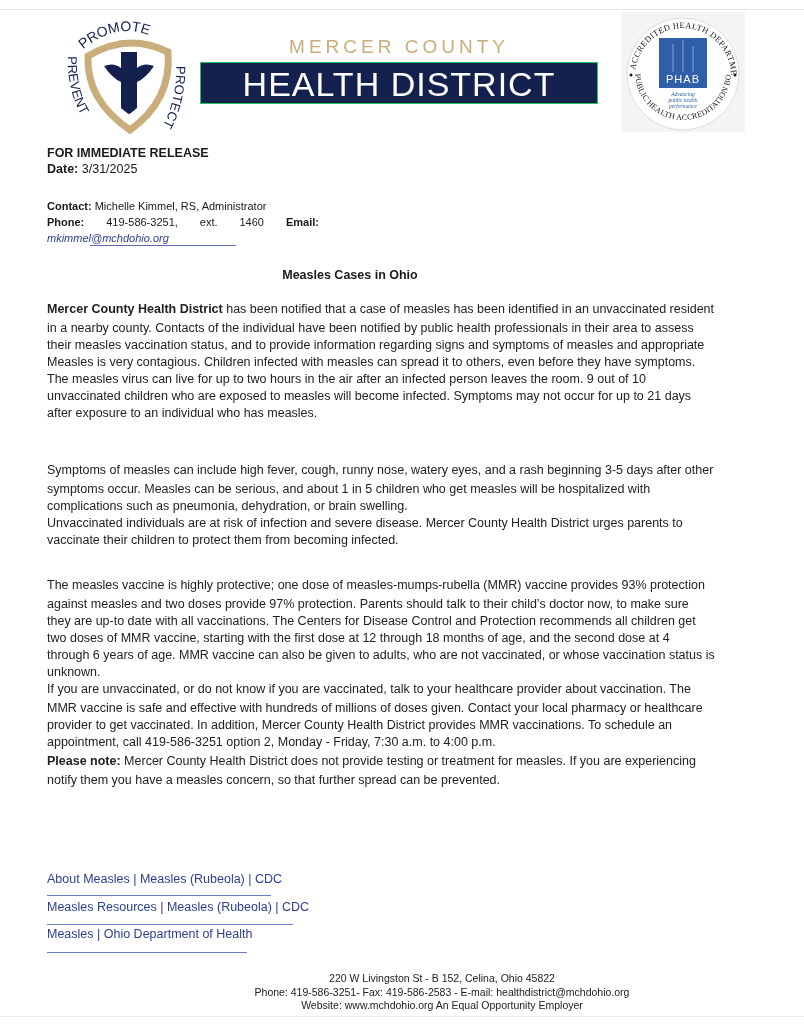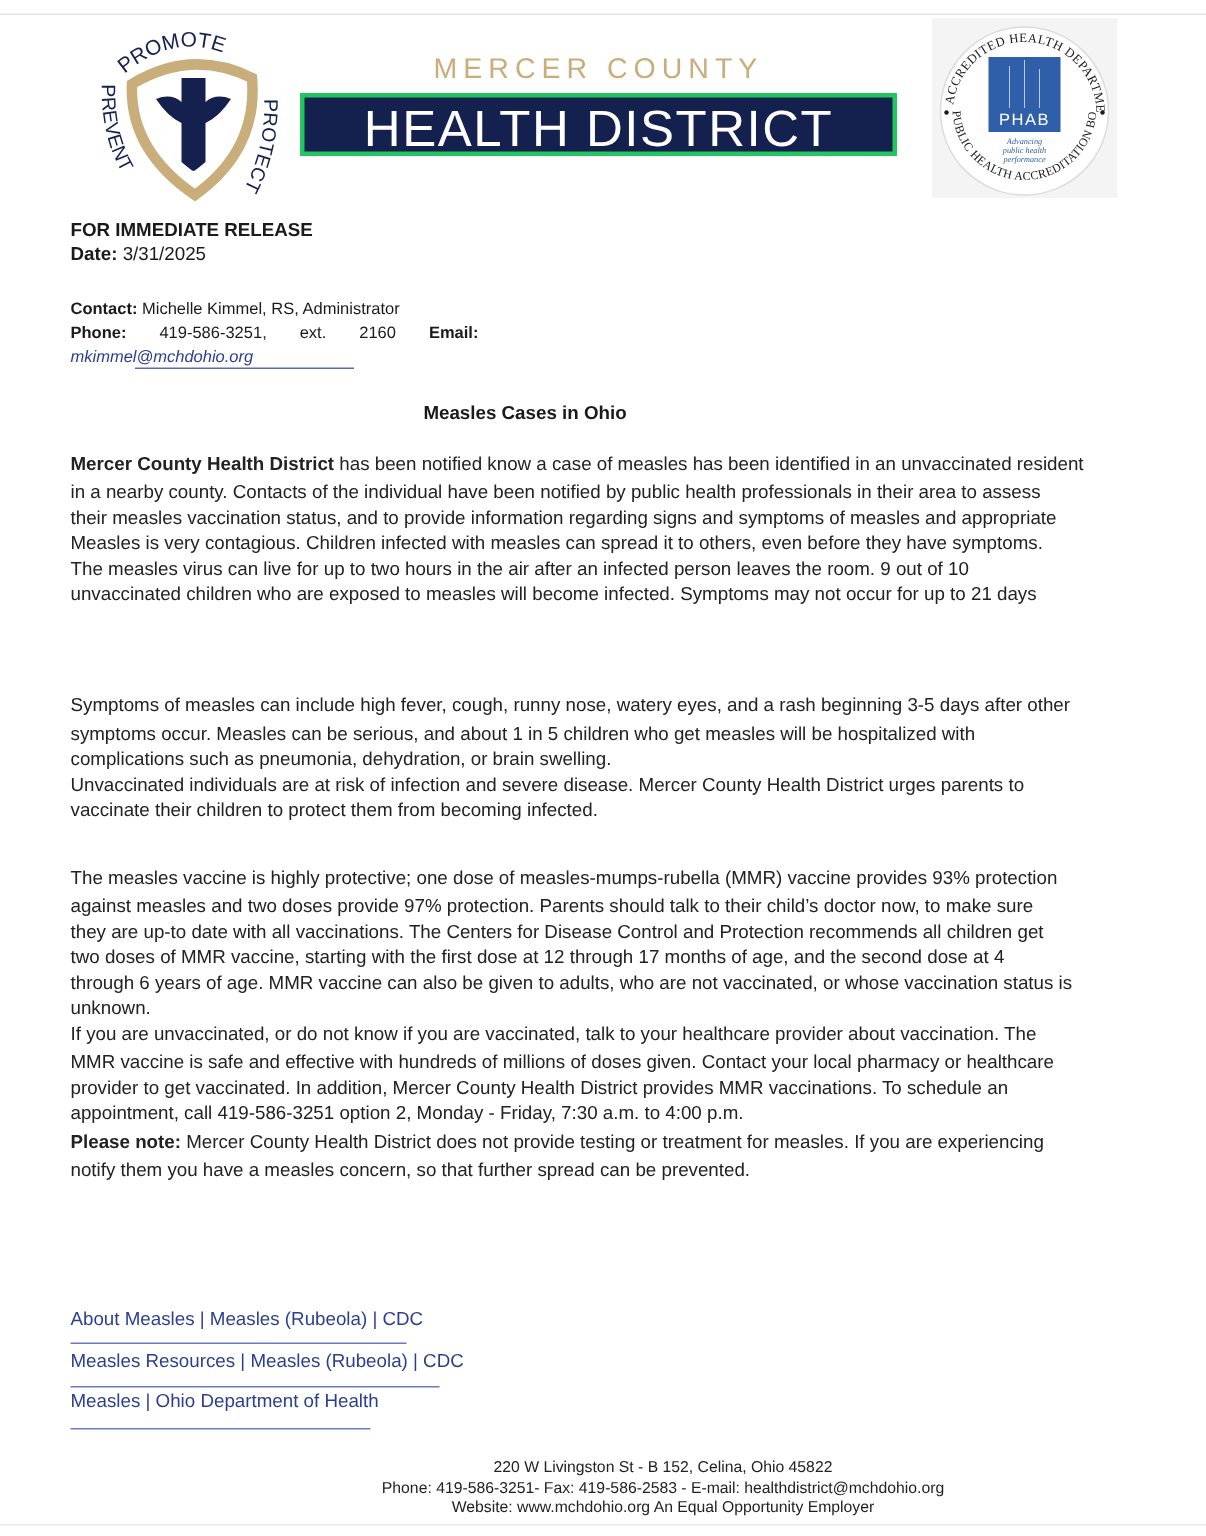--- a/index.html
+++ b/index.html
@@ -5,21 +5,21 @@
   * { box-sizing: border-box; margin: 0; padding: 0; }
   html, body { width: 804px; height: 1024px; background: #ffffff; overflow: hidden; }
   body { font-family: "Liberation Sans", sans-serif; color: #1a1a1a; position: relative; }
   .topline { position: absolute; left: 0; top: 9px; width: 804px; height: 1px; background: #e4e4e4; }
 
   
   .seal { position: absolute; left: 58px; top: 12px; width: 140px; height: 124px; }
   .brand-sub { position: absolute; left: 200px; top: 36px; width: 398px; text-align: center;
     font-size: 19px; letter-spacing: 4px; color: #c9ad7a; font-weight: normal; }
   .brand-bar { position: absolute; left: 200px; top: 62px; width: 398px; height: 42px; background: #14214f;
-    border: 3px solid #22c55e; }
+    border: 1px solid #22c55e; }
   .brand-title { display: block; text-align: center; color: #ffffff; font-size: 34px; line-height: 42px;
     letter-spacing: 1px; font-weight: normal; }
   .phab { position: absolute; left: 621px; top: 12px; width: 124px; height: 120px; }
 
   
   .rel { position: absolute; left: 47px; font-size: 12.5px; line-height: 16px; color: #1a1a1a; }
   .b { font-weight: bold; }
   .contact-line { position: absolute; left: 47px; width: 272px; font-size: 11px; line-height: 16px; }
   .justify { display: flex; justify-content: space-between; }
   .email-link { color: #2c3f8f; text-decoration: none; font-style: italic; }
@@ -105,50 +105,51 @@
 </div>
 
 <div class="contact-line" style="top:198px;">
   <span class="b">Contact:</span>
   <span>Michelle Kimmel, RS, Administrator</span>
 </div>
 <div class="contact-line justify" style="top:214px;">
   <span class="b">Phone:</span>
   <span>419-586-3251,</span>
   <span>ext.</span>
-  <span>2160</span>
+  <span>1460</span>
   <span class="b">Email:</span>
 </div>
 <a class="contact-line email-link" style="top:230px;">mkimmel@mchdohio.org</a>
 <div class="email-underline"></div>
 
 <div class="headline">Measles Cases in Ohio</div>
 
 <div class="para" style="top:301px;">
-  <span class="ln tall"><span class="b">Mercer County Health District</span><span> has been notified know a case of measles has been identified in an unvaccinated resident</span></span>
+  <span class="ln tall"><span class="b">Mercer County Health District</span><span> has been notified that a case of measles has been identified in an unvaccinated resident</span></span>
   <span class="ln">in a nearby county. Contacts of the individual have been notified by public health professionals in their area to assess</span>
   <span class="ln">their measles vaccination status, and to provide information regarding signs and symptoms of measles and appropriate</span>
   <span class="ln">Measles is very contagious. Children infected with measles can spread it to others, even before they have symptoms.</span>
   <span class="ln">The measles virus can live for up to two hours in the air after an infected person leaves the room. 9 out of 10</span>
   <span class="ln">unvaccinated children who are exposed to measles will become infected. Symptoms may not occur for up to 21 days</span>
+  <span class="ln">after exposure to an individual who has measles.</span>
 </div>
 
 <div class="para" style="top:462px;">
   <span class="ln tall">Symptoms of measles can include high fever, cough, runny nose, watery eyes, and a rash beginning 3-5 days after other</span>
   <span class="ln">symptoms occur. Measles can be serious, and about 1 in 5 children who get measles will be hospitalized with</span>
   <span class="ln">complications such as pneumonia, dehydration, or brain swelling.</span>
   <span class="ln">Unvaccinated individuals are at risk of infection and severe disease. Mercer County Health District urges parents to</span>
   <span class="ln">vaccinate their children to protect them from becoming infected.</span>
 </div>
 
 <div class="para" style="top:577px;">
   <span class="ln tall">The measles vaccine is highly protective; one dose of measles-mumps-rubella (MMR) vaccine provides 93% protection</span>
   <span class="ln">against measles and two doses provide 97% protection. Parents should talk to their child’s doctor now, to make sure</span>
   <span class="ln">they are up-to date with all vaccinations. The Centers for Disease Control and Protection recommends all children get</span>
-  <span class="ln">two doses of MMR vaccine, starting with the first dose at 12 through 17 months of age, and the second dose at 4</span>
+  <span class="ln">two doses of MMR vaccine, starting with the first dose at 12 through 18 months of age, and the second dose at 4</span>
   <span class="ln">through 6 years of age. MMR vaccine can also be given to adults, who are not vaccinated, or whose vaccination status is</span>
   <span class="ln">unknown.</span>
   <span class="ln tall">If you are unvaccinated, or do not know if you are vaccinated, talk to your healthcare provider about vaccination. The</span>
   <span class="ln">MMR vaccine is safe and effective with hundreds of millions of doses given. Contact your local pharmacy or healthcare</span>
   <span class="ln">provider to get vaccinated. In addition, Mercer County Health District provides MMR vaccinations. To schedule an</span>
   <span class="ln tall">appointment, call 419-586-3251 option 2, Monday - Friday, 7:30 a.m. to 4:00 p.m.</span>
   <span class="ln tall"><span class="b">Please note:</span><span> Mercer County Health District does not provide testing or treatment for measles. If you are experiencing</span></span>
   <span class="ln">notify them you have a measles concern, so that further spread can be prevented.</span>
 </div>
 

